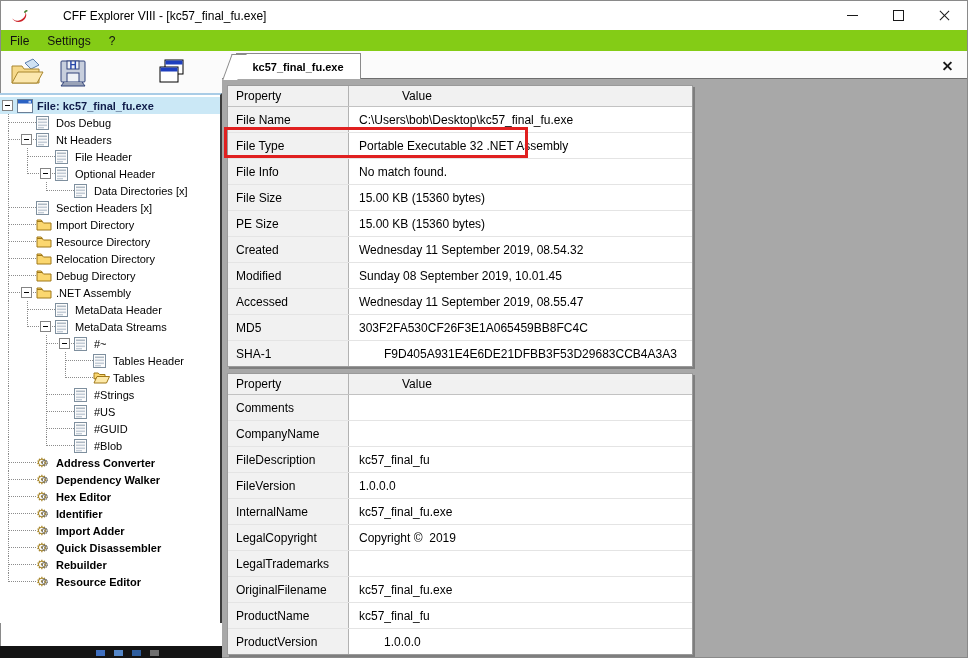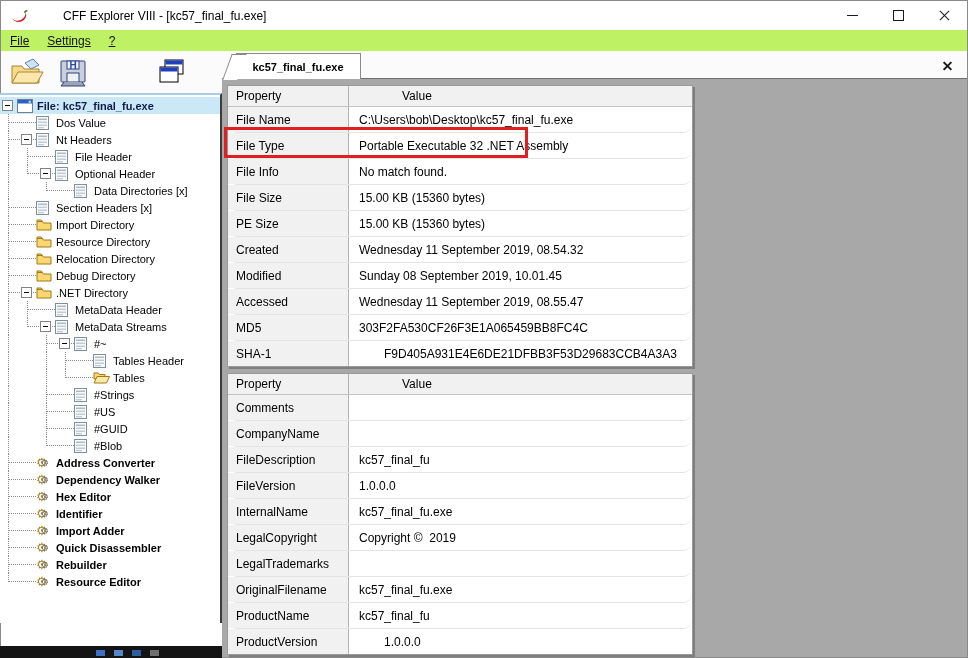--- a/index.html
+++ b/index.html
@@ -17,22 +17,22 @@
   .wbtn{width:46px;display:flex;align-items:center;justify-content:center;height:100%;}
   .glyph-min{width:11px;border-top:1px solid #1a1a1a;}
   .glyph-max{width:9px;height:9px;border:1px solid #1a1a1a;}
   .glyph-close{position:relative;width:11px;height:11px;}
   .glyph-close::before,.glyph-close::after{content:"";position:absolute;left:-1px;top:5px;width:13px;
       border-top:1px solid #1a1a1a;}
   .glyph-close::before{transform:rotate(45deg);}
   .glyph-close::after{transform:rotate(-45deg);}
 
   
-  .menubar{position:absolute;left:1px;top:30px;right:1px;height:21px;background:#bef264;
-           display:flex;align-items:center;font-size:12px;color:#111;text-decoration:underline;}
+  .menubar{position:absolute;left:1px;top:30px;right:1px;height:21px;background:#84cc16;
+           display:flex;align-items:center;font-size:12px;color:#111;}
   .menu-item{padding:0 9px;height:100%;display:flex;align-items:center;}
 
   
   .toolbar{position:absolute;left:1px;top:51px;width:221px;height:42px;background:#fbfbfb;}
   .tbtn{position:absolute;top:5px;width:36px;height:32px;display:flex;align-items:center;justify-content:center;}
   #tb-open{left:8px;} #tb-save{left:54px;} #tb-cascade{left:152px;}
 
   
   .tabstrip{position:absolute;left:222px;top:51px;right:1px;height:28px;background:#fbfbfb;
             border-bottom:1px solid #6e6e6e;box-sizing:border-box;}
@@ -73,21 +73,21 @@
 
   
   .client{position:absolute;left:222px;top:79px;right:1px;bottom:1px;background:#a8a8a8;}
   .ptable{position:absolute;left:5px;width:466px;background:#fff;border:1px solid #9a9a9a;
           box-shadow:2px 2px 0 #7e7e7e;font-size:12px;color:#000;box-sizing:border-box;}
   #file-table{top:6px;}
   #version-table{top:294px;}
   .hrow{display:flex;height:20px;background:#f1f1f1;border-bottom:1px solid #c2c2c2;align-items:center;gap:43px;}
   .hcell-p{width:112px;padding-left:8px;border-right:1px solid #b2b2b2;align-self:stretch;display:flex;align-items:center;}
   .hcell-v{flex:1;padding-left:10px;}
-  .row{display:flex;height:25px;border-bottom:1px solid #e4e4e4;border-radius:9px;}
+  .row{display:flex;height:25px;border-bottom:1px solid #e4e4e4;}
   .row:last-child{border-bottom:none;gap:25px;}
   .cell-p{width:112px;padding-left:8px;background:#f1f1f1;border-right:1px solid #b2b2b2;
           display:flex;align-items:center;}
   .cell-v{flex:1;padding-left:10px;display:flex;align-items:center;white-space:pre;}
   .hl-box{position:absolute;border:3px solid #e02020;z-index:6;pointer-events:none;}
 
   
   .bottomstrip{position:absolute;left:0;top:646px;width:222px;height:12px;background:#141414;z-index:8;}
   .speck{position:absolute;top:4px;width:9px;height:6px;}
 </style>
@@ -173,21 +173,21 @@
         <div class="conn"></div>
         <span class="ticon">
           <svg width="13" height="14" viewBox="0 0 13 14">
             <rect x="0.5" y="0.5" width="12" height="13" fill="#fdfdfd" stroke="#7e8f9e"></rect>
             <rect x="2" y="2.5" width="9" height="1.6" fill="#aeb9c4"></rect>
             <rect x="2" y="5.5" width="9" height="1.6" fill="#c3ccd6"></rect>
             <rect x="2" y="8.5" width="9" height="1.6" fill="#c3ccd6"></rect>
             <rect x="2" y="11" width="6" height="1.4" fill="#c3ccd6"></rect>
           </svg>
         </span>
-        <span class="tlabel">Dos Value</span>
+        <span class="tlabel">Dos Debug</span>
       </div>
       <div class="trow">
         <div class="conn">
           <div class="exp"></div>
         </div>
         <span class="ticon">
           <svg width="13" height="14" viewBox="0 0 13 14">
             <rect x="0.5" y="0.5" width="12" height="13" fill="#fdfdfd" stroke="#7e8f9e"></rect>
             <rect x="2" y="2.5" width="9" height="1.6" fill="#aeb9c4"></rect>
             <rect x="2" y="5.5" width="9" height="1.6" fill="#c3ccd6"></rect>
@@ -298,21 +298,21 @@
       <div class="trow">
         <div class="conn">
           <div class="exp"></div>
         </div>
         <span class="ticon">
           <svg width="16" height="13" viewBox="0 0 16 13">
             <path d="M1 3.5 L6 3.5 L7.5 5 L15 5 L15 12 L1 12 Z" fill="#fbd76f" stroke="#a07818"></path>
             <path d="M1 3.5 L1 2 L5.2 2 L6.6 3.5 Z" fill="#fbd76f" stroke="#a07818"></path>
           </svg>
         </span>
-        <span class="tlabel">.NET Directory</span>
+        <span class="tlabel">.NET Assembly</span>
       </div>
       <div class="trow">
         <div class="gcell on"></div>
         <div class="conn"></div>
         <span class="ticon">
           <svg width="13" height="14" viewBox="0 0 13 14">
             <rect x="0.5" y="0.5" width="12" height="13" fill="#fdfdfd" stroke="#7e8f9e"></rect>
             <rect x="2" y="2.5" width="9" height="1.6" fill="#aeb9c4"></rect>
             <rect x="2" y="5.5" width="9" height="1.6" fill="#c3ccd6"></rect>
             <rect x="2" y="8.5" width="9" height="1.6" fill="#c3ccd6"></rect>

